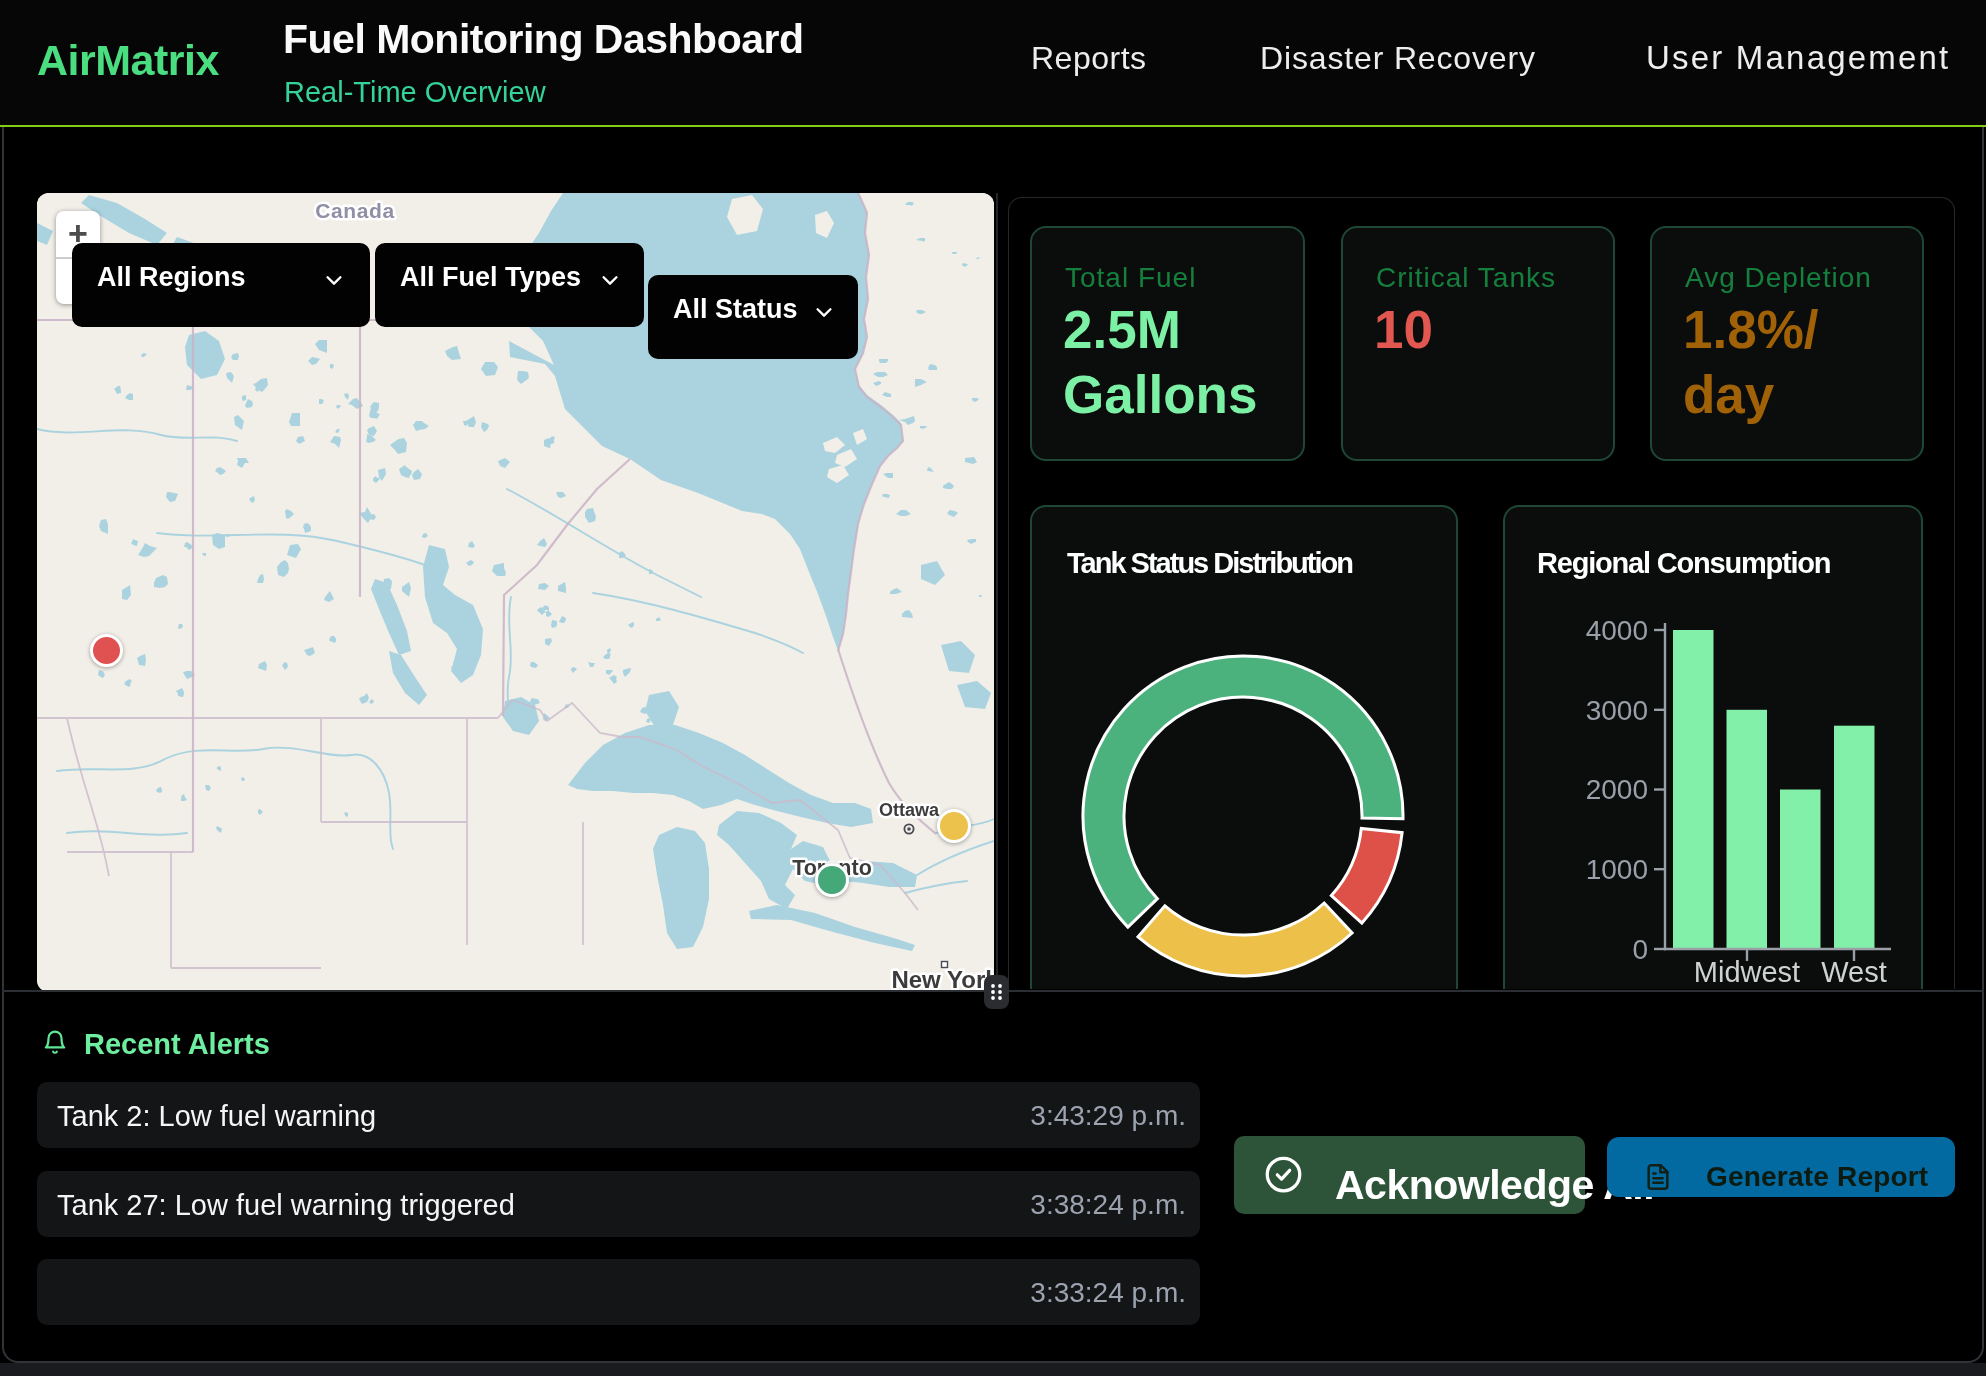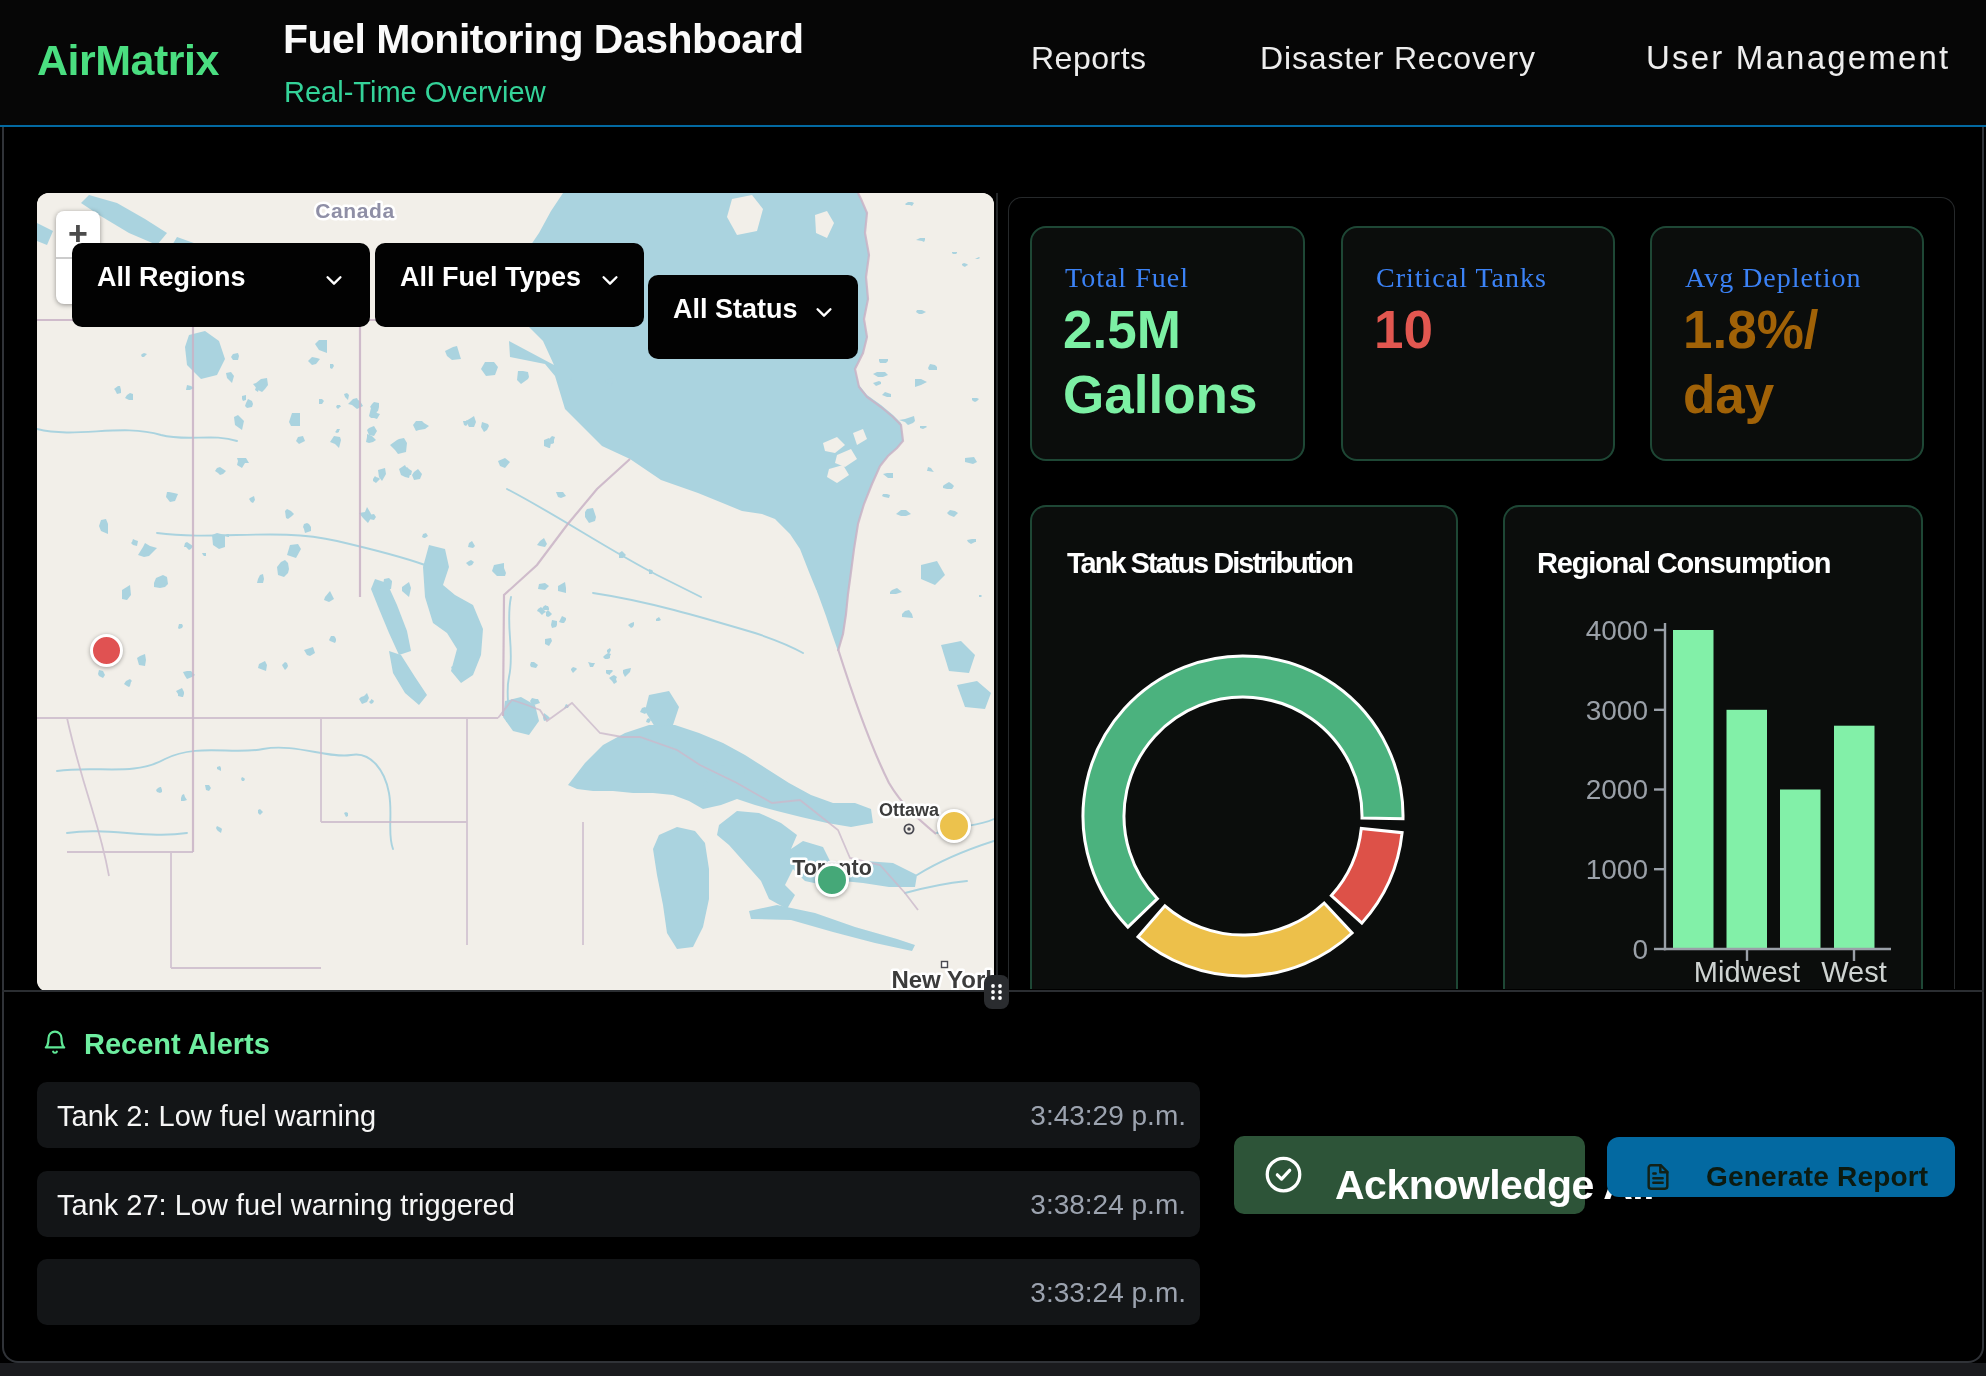--- a/index.html
+++ b/index.html
@@ -1,21 +1,21 @@
 <!DOCTYPE html>
 <html><head>
 <meta charset="utf-8">
 <style>
   * { margin:0; padding:0; box-sizing:border-box; -webkit-font-smoothing:antialiased; }
   html,body { width:1986px; height:1376px; background:#000; overflow:hidden;
     font-family:"Liberation Sans", sans-serif; }
   .abs { position:absolute; }
   
   #header { position:absolute; left:0; top:0; width:1986px; height:127px;
-    background:#060606; border-bottom:2px solid #0369a1; }
+    background:#060606; border-bottom:2px solid #84cc16; }
   #logo { position:absolute; left:37px; top:36px; font-size:43px; font-weight:bold;
     color:#4ade80; letter-spacing:-0.5px; }
   #htitle { position:absolute; left:283px; top:16px; font-size:41px; font-weight:bold;
     color:#fafafa; letter-spacing:-0.5px; }
   #hsub { position:absolute; left:284px; top:76px; font-size:29px; color:#34d399; }
   .nav { position:absolute; top:39px; font-size:32px; color:#ededed; line-height:38px; letter-spacing:0.2px; }
   
   #shell { position:absolute; left:2px; top:127px; width:1982px; height:1236px;
     border:2px solid #303338; border-top:none; border-radius:0 0 16px 16px; }
   #pagebottom { position:absolute; left:0; top:1363px; width:1986px; height:13px;
@@ -29,21 +29,21 @@
   #zoomctl { position:absolute; left:56px; top:211px; width:44px; height:93px;
     background:#fff; border-radius:8px; box-shadow:0 1px 5px rgba(0,0,0,.4); }
   #zoomctl .zdiv { position:absolute; left:0; top:46px; width:44px; height:1.5px; background:#ccc; }
   .marker { position:absolute; border-radius:50%; border:3.5px solid #fff;
     box-shadow:0 1px 4px rgba(0,0,0,.35); }
   
   #rpanel { position:absolute; left:1008px; top:197px; width:947px; height:792px;
     border:1.5px solid #26292b; border-bottom:none; border-radius:14px 14px 0 0; }
   .scard { position:absolute; top:226px; height:235px; background:#0b0d0c;
     border:2px solid #1e4735; border-radius:16px; }
-  .slabel { position:absolute; left:33px; top:34px; font-size:28px; font-weight:500; color:#3b82f6; letter-spacing:1px;font-family:Liberation Serif, serif; }
+  .slabel { position:absolute; left:33px; top:34px; font-size:28px; font-weight:500; color:#15803d; letter-spacing:1px; }
   .sval { position:absolute; left:31px; top:69px; font-size:53px; font-weight:bold; line-height:65px; }
   .ccard { position:absolute; top:505px; height:484px; background:#0b0d0c;
     border:2px solid #1e4735; border-bottom:none; border-radius:16px 16px 0 0; }
   .ctitle { position:absolute; left:35px; top:40px; font-size:29px; font-weight:bold; color:#fff; }
   
   #divline { position:absolute; left:2px; top:990px; width:1982px; height:2px; background:#2b2e32; }
   #grip { position:absolute; left:984px; top:975px; width:25px; height:34px;
     background:#2a2c2f; border-radius:8px; }
   
   #alerts-title { position:absolute; left:84px; top:1028px; font-size:29px; font-weight:bold; color:#6eeea0; }

